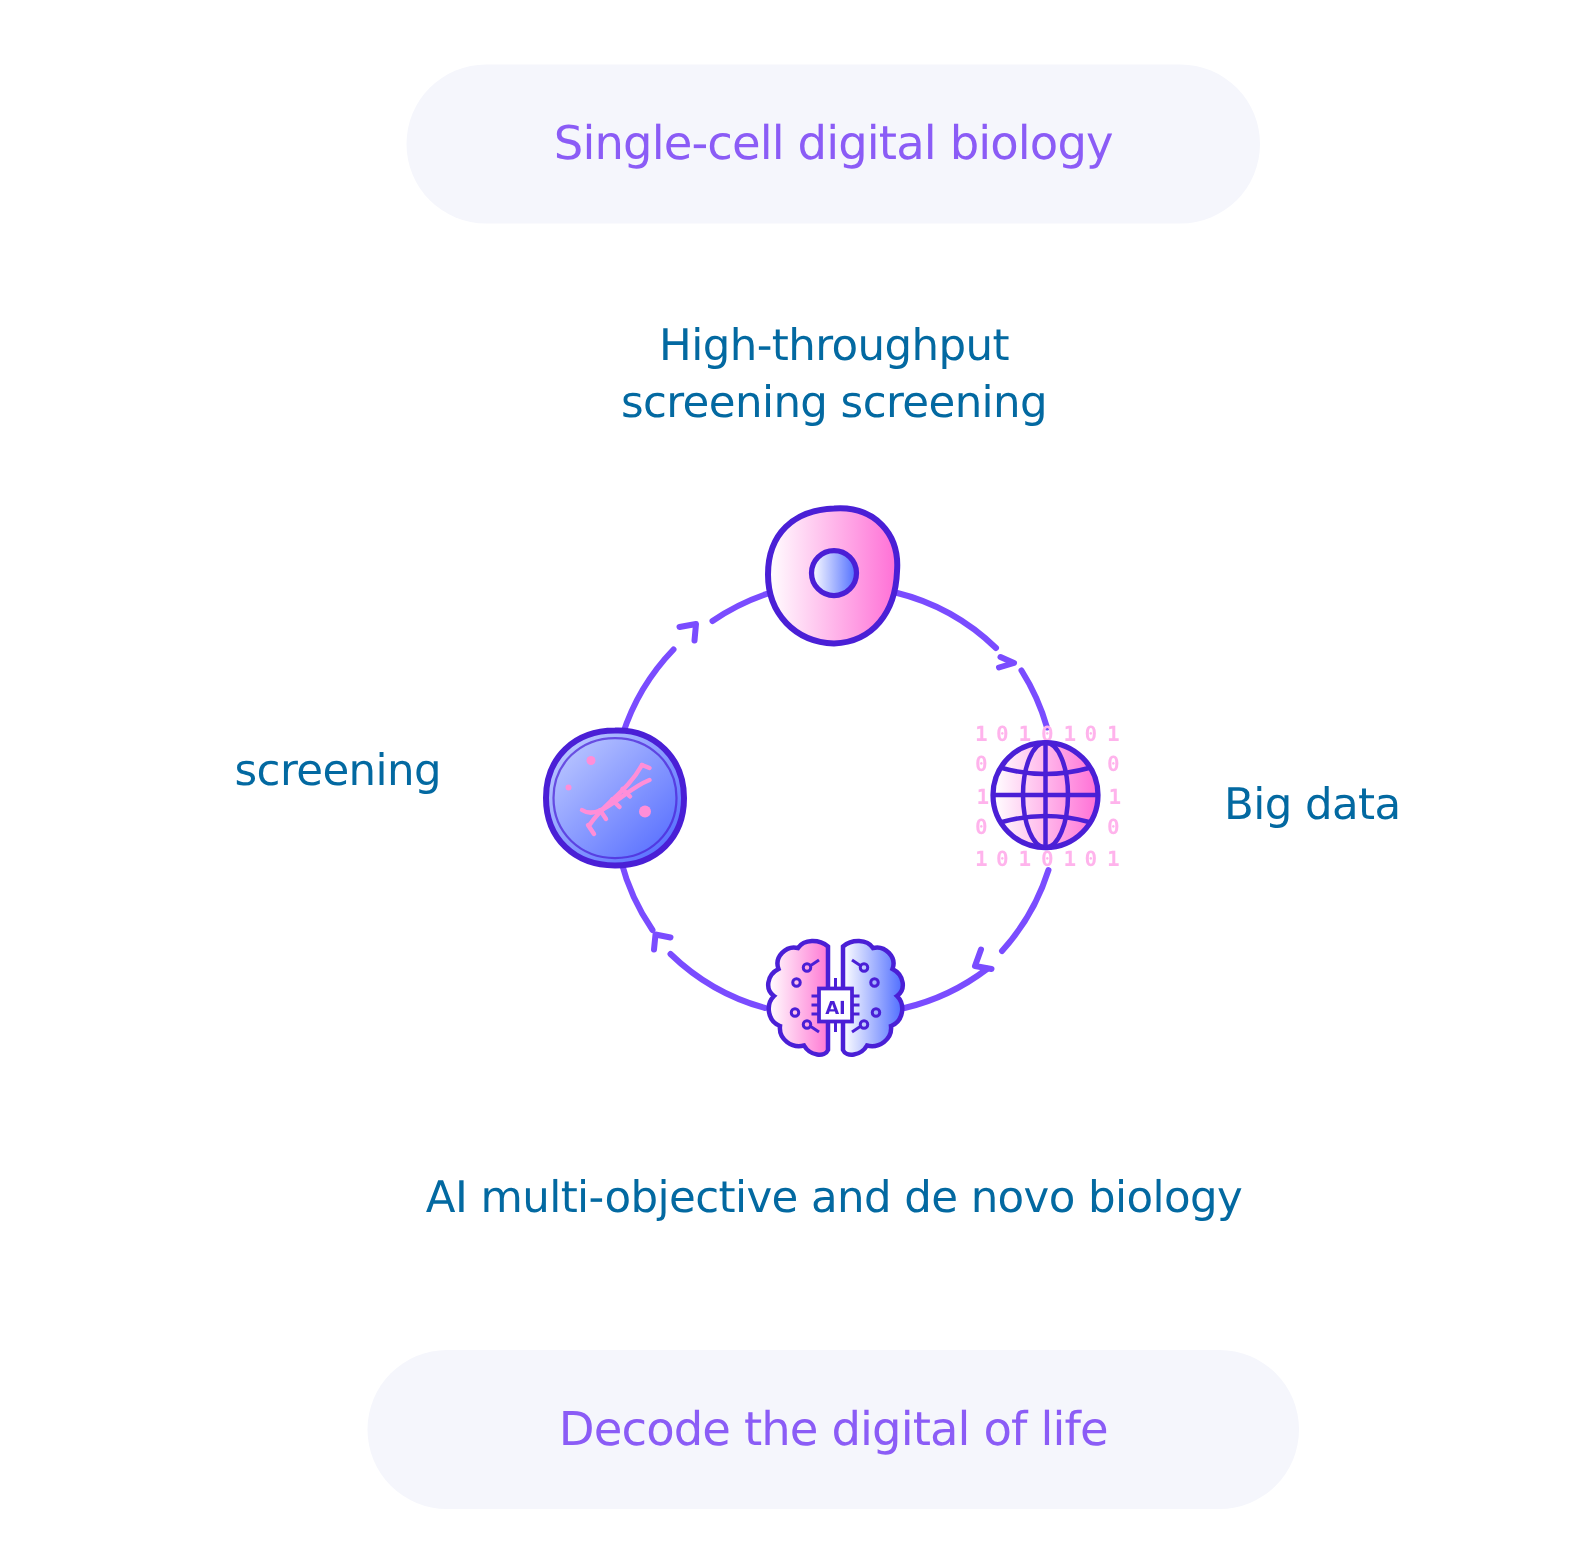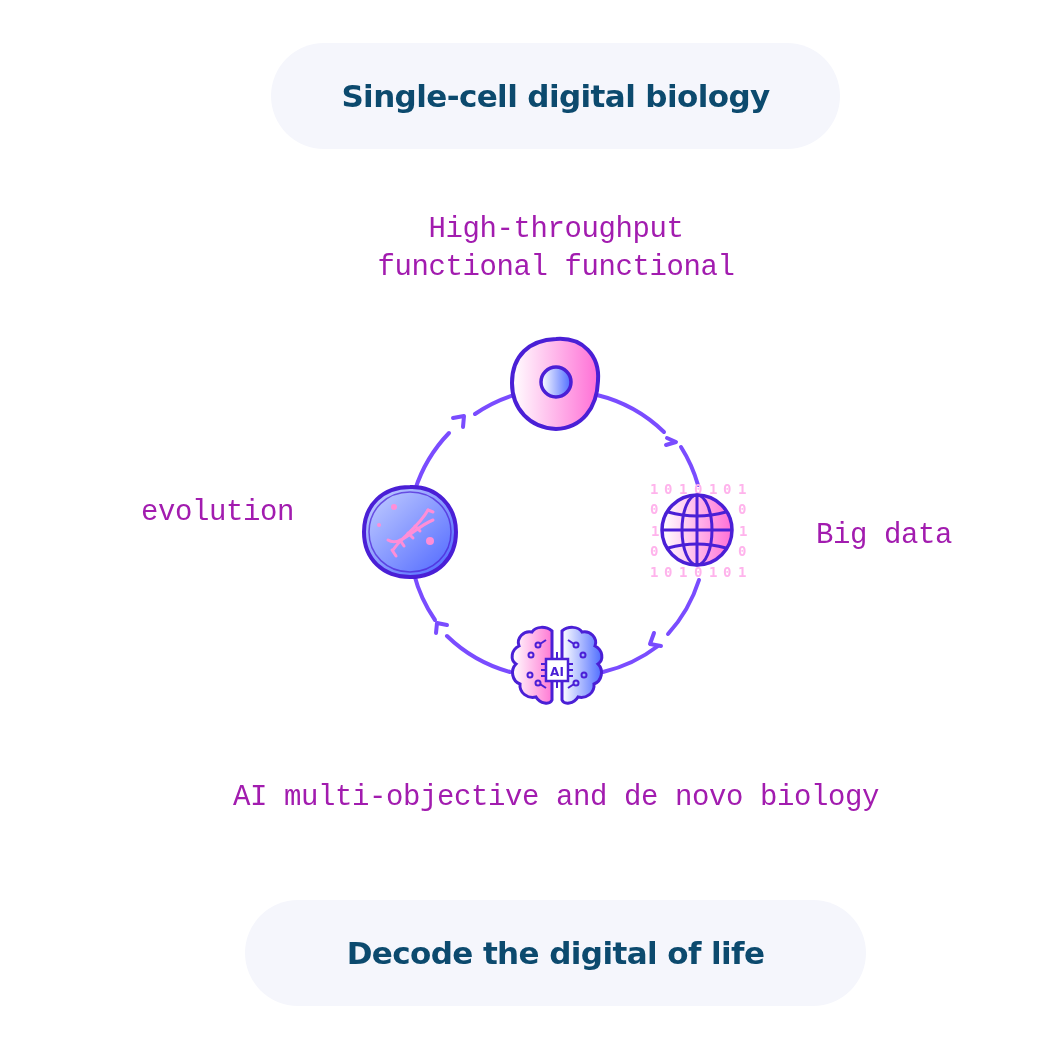--- a/index.html
+++ b/index.html
@@ -1,45 +1,45 @@
 <!DOCTYPE html>
 <html><head>
 <meta charset="utf-8">
 <style>
   html, body { margin: 0; padding: 0; background: #ffffff; }
   body { width: 1058px; height: 1042px; position: relative; overflow: hidden;
          font-family: "DejaVu Sans", "Liberation Sans", sans-serif; }
   .pill { position: absolute; background: #f5f6fc; border-radius: 55px;
           display: flex; align-items: center; justify-content: center;
-          color: #0c4a6e; font-weight: bold; font-size: 31px; letter-spacing: -0.6px; }
+          color: #8b5cf6; font-weight: normal; font-size: 31px; letter-spacing: -0.6px; }
   .pill-top { left: 271px; top: 43px; width: 569px; height: 106px; }
   .pill-bottom { left: 245px; top: 900px; width: 621px; height: 106px; }
-  .label { position: absolute; color: #a21caf; font-size: 29px; line-height: 38px;
-           letter-spacing: -0.4px; font-family: Liberation Mono, monospace; }
+  .label { position: absolute; color: #0369a1; font-size: 29px; line-height: 38px;
+           letter-spacing: -0.4px; }
   .label-top { left: 300px; top: 211px; width: 512px; text-align: center; }
   .label-left { left: 40px; top: 494px; width: 254px; text-align: right; }
   .label-right { left: 816px; top: 517px; width: 200px; text-align: left; }
   .label-bottom { left: 200px; top: 779px; width: 712px; text-align: center; }
   .label span { display: block; }
   svg.cycle { position: absolute; left: 340px; top: 320px; }
 </style>
 </head>
 <body>
 
 <div class="pill pill-top">
   <span>Single-cell digital biology</span>
 </div>
 
 <div class="label label-top">
   <span>High-throughput</span>
-  <span>functional functional</span>
+  <span>screening screening</span>
 </div>
 
 <div class="label label-left">
-  <span>evolution</span>
+  <span>screening</span>
 </div>
 
 <div class="label label-right">
   <span>Big data</span>
 </div>
 
 <div class="label label-bottom">
   <span>AI multi-objective and de novo biology</span>
 </div>
 

